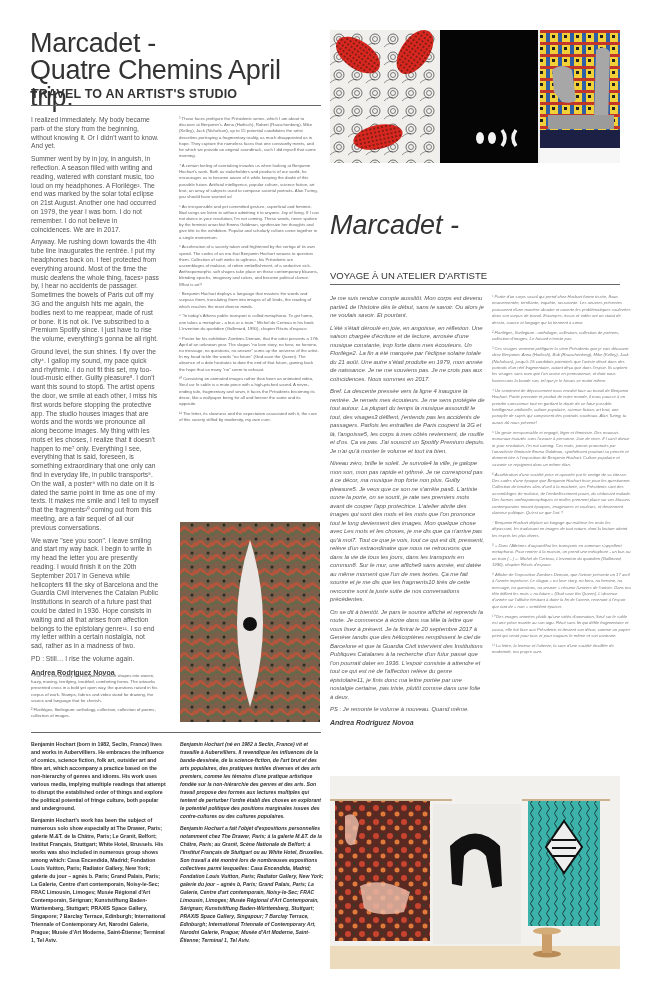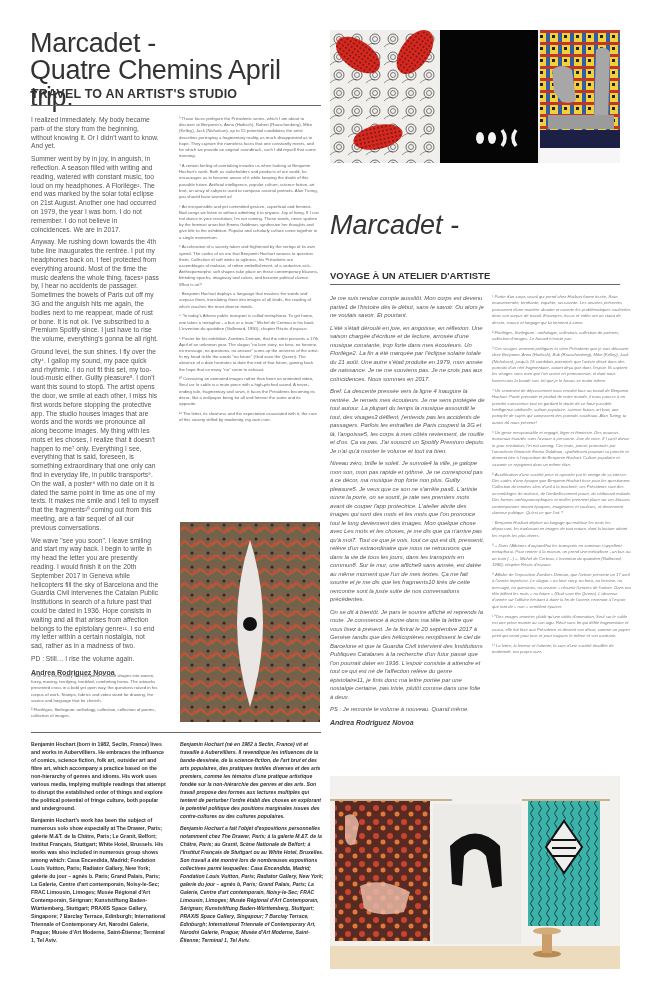--- a/index.html
+++ b/index.html
@@ -10,21 +10,21 @@
   .sub-en{left:31px;top:87px;font-size:12.5px;font-weight:bold;color:#333;letter-spacing:0.2px;}
   .rule{height:1px;background:#666;}
   .body-en{left:31px;top:116px;width:128px;font-size:6.7px;line-height:8.8px;color:#555;}
   .body-en p{margin:0 0 4px 0;}
   .fn-en{left:179px;top:116px;width:140px;font-size:4.3px;line-height:6.2px;color:#666;}
   .fn-en p{margin:0 0 3.5px 0;}
   .fn-left{left:31px;top:673px;width:128px;font-size:4.3px;line-height:6.2px;color:#666;}
   .fn-left p{margin:0 0 3px 0;}
   .sign{font-weight:bold;color:#444;font-size:7px;margin-top:5px !important;}
   .title-fr{left:330px;top:211px;width:300px;font-size:27px;line-height:28px;font-weight:300;font-style:italic;color:#333;}
-  .sub-fr{left:330px;top:270px;font-size:9.5px;font-weight:bold;color:#333;}
+  .sub-fr{left:330px;top:270px;font-size:9.5px;font-weight:normal;color:#333;}
   .body-fr{left:330px;top:294px;width:155px;font-size:5.9px;line-height:8.5px;font-style:italic;color:#555;}
   .body-fr p{margin:0 0 4px 0;}
   .fn-fr{left:492px;top:294px;width:140px;font-size:4.2px;line-height:6.4px;font-style:italic;color:#777;}
   .fn-fr p{margin:0 0 3.5px 0;}
   .bio-en{left:31px;top:740px;width:136px;font-size:5.2px;line-height:8px;font-weight:bold;color:#333;}
   .bio-fr{left:180px;top:740px;width:145px;font-size:5.1px;line-height:8px;font-weight:bold;font-style:italic;color:#333;}
   .bio-en p,.bio-fr p{margin:0 0 4px 0;}
   .img{overflow:hidden;}
 </style>
 </head>

